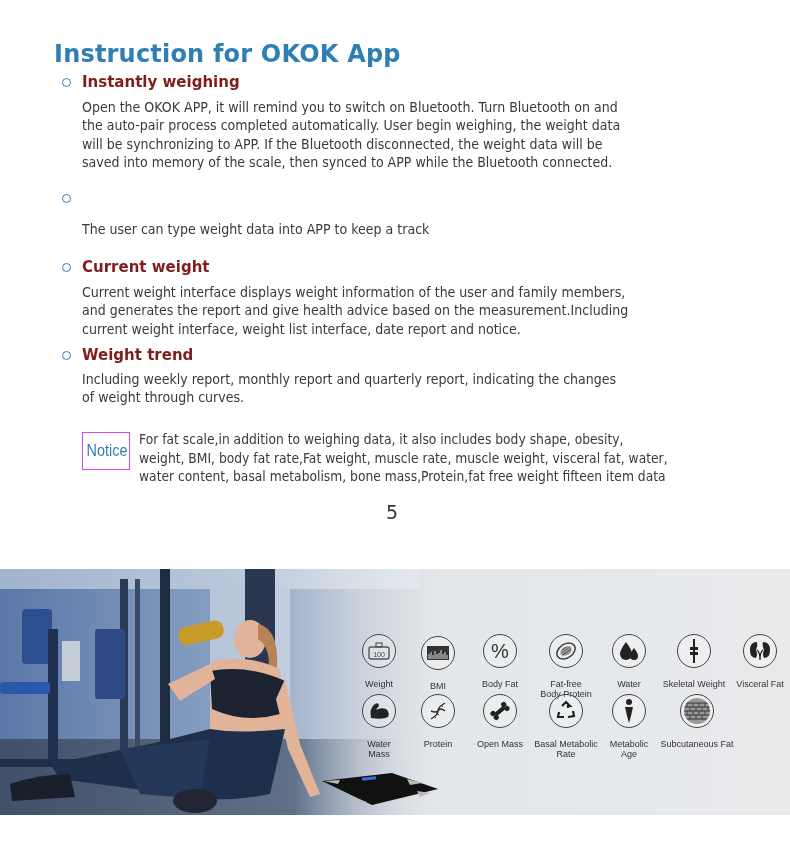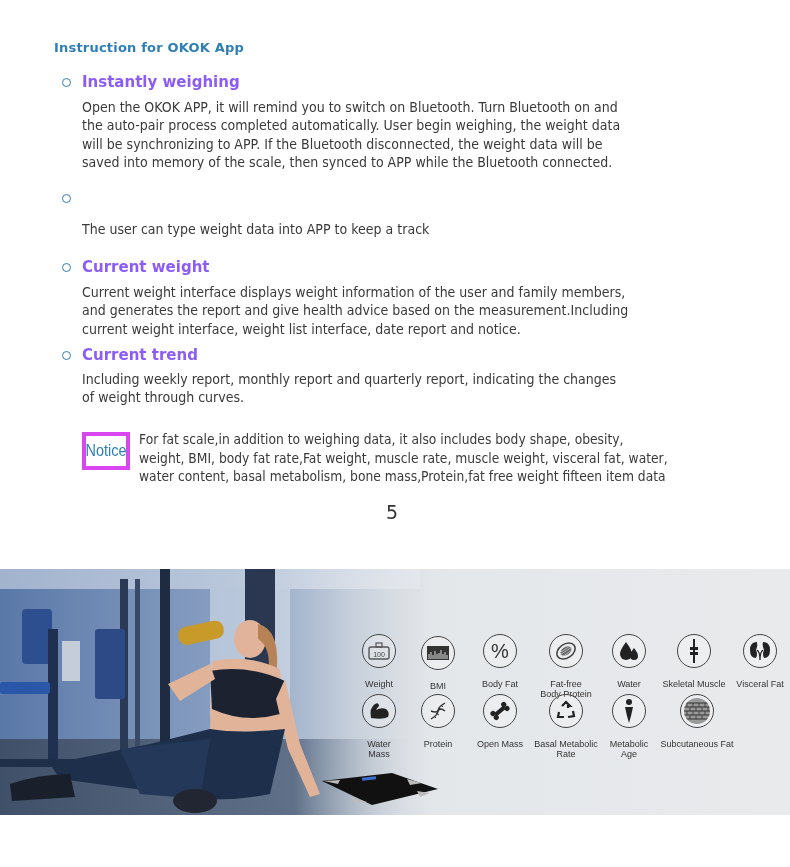--- a/index.html
+++ b/index.html
@@ -2,40 +2,40 @@
 <html><head>
 <meta charset="utf-8">
 <style>
   * { box-sizing: border-box; margin: 0; padding: 0; }
   html, body { width: 790px; height: 867px; background: #ffffff; overflow: hidden; }
   body { position: relative; font-family: "Liberation Sans", sans-serif; color: #333; }
 
   .page-title {
     position: absolute; left: 54px; top: 40px;
     font-family: "DejaVu Sans", sans-serif; font-weight: bold;
-    font-size: 13px; color: #2f7fb5; letter-spacing: 0.2px;
+    font-size: 24px; color: #2f7fb5; letter-spacing: 0.2px;
   }
   .section { position: absolute; left: 62px; }
   .sec-head { display: flex; align-items: center; height: 20px; }
   .bullet {
     width: 9px; height: 9px; border: 1.6px solid #2f7fb5; border-radius: 50%;
     margin-right: 11px; margin-top: 1px; flex-shrink: 0;
   }
   .sec-title {
-    font-family: "DejaVu Sans", sans-serif; font-weight: bold; font-size: 15px; color: #8b5cf6;
+    font-family: "DejaVu Sans", sans-serif; font-weight: bold; font-size: 15px; color: #7f1d1d;
   }
   .sec-body {
     margin-left: 20px; font-family: "DejaVu Sans", sans-serif;
     font-size: 14px; line-height: 18.3px; color: #3a3a3a; white-space: pre-line;
     transform: scaleX(0.9); transform-origin: left top; width: 730px;
   }
 
   .notice-box {
     position: absolute; left: 82px; top: 432px; width: 48px; height: 38px;
-    border: 4px solid #d946ef; display: flex; align-items: center; justify-content: center;
+    border: 1px solid #d946ef; display: flex; align-items: center; justify-content: flex-start;
   }
   .notice-label { font-family: "Liberation Sans", sans-serif; font-size: 17px; color: #2f7fb5; transform: scaleX(0.85); }
   .notice-text {
     position: absolute; left: 139px; top: 430px; width: 720px;
     font-family: "DejaVu Sans", sans-serif; font-size: 14px; line-height: 18.5px; color: #3a3a3a;
     white-space: pre-line; transform: scaleX(0.88); transform-origin: left top;
   }
   .page-number {
     position: absolute; left: 386px; top: 501px; font-family: "DejaVu Sans", sans-serif;
     font-size: 19px; color: #333;
@@ -88,21 +88,21 @@
       <span class="sec-title">Current weight</span>
     </div>
   <div class="sec-body" style="margin-top:6px">Current weight interface displays weight information of the user and family members,
 and generates the report and give health advice based on the measurement.Including
 current weight interface, weight list interface, date report and notice.</div>
 </div>
 
 <div class="section" style="top:345px">
   <div class="sec-head">
       <span class="bullet"></span>
-      <span class="sec-title">Current trend</span>
+      <span class="sec-title">Weight trend</span>
     </div>
   <div class="sec-body" style="margin-top:5px">Including weekly report, monthly report and quarterly report, indicating the changes
 of weight through curves.</div>
 </div>
 
 <div class="notice-box">
   <span class="notice-label">Notice</span>
 </div>
 <div class="notice-text">For fat scale,in addition to weighing  data, it also includes body shape, obesity,
 weight, BMI, body fat rate,Fat weight, muscle rate, muscle weight, visceral fat, water,
@@ -202,21 +202,21 @@
       <div class="metric-label">Water</div>
     </div>
     <div class="metric" style="left:299px;top:0">
       <div class="metric-icon">
         <svg width="20" height="26" viewBox="0 0 20 26">
             <rect x="9" y="1" width="2" height="24" fill="#222"></rect>
             <rect x="6" y="9" width="8" height="3" fill="#222"></rect>
             <rect x="6" y="14" width="8" height="3" fill="#222"></rect>
           </svg>
       </div>
-      <div class="metric-label">Skeletal Muscle</div>
+      <div class="metric-label">Skeletal Weight</div>
     </div>
     <div class="metric" style="left:365px;top:0">
       <div class="metric-icon">
         <svg width="24" height="22" viewBox="0 0 24 22">
             <path d="M9 2 Q2 2 2 10 Q2 18 8 18 Q10 14 8 10 Q10 6 9 2 Z" fill="#222"></path>
             <path d="M15 2 Q22 2 22 10 Q22 18 16 18 Q14 14 16 10 Q14 6 15 2 Z" fill="#222"></path>
             <path d="M9 10 Q12 12 12 20 M15 10 Q12 12 12 20" stroke="#222" stroke-width="1.3" fill="none"></path>
           </svg>
       </div>
       <div class="metric-label">Visceral Fat</div>

